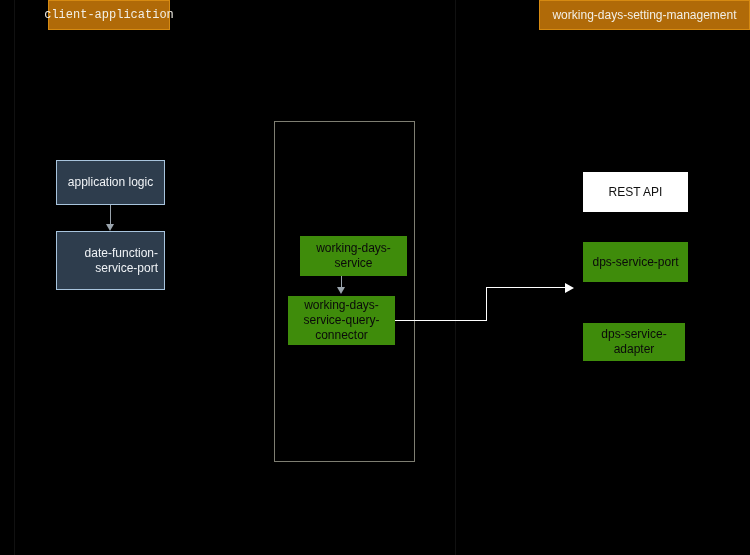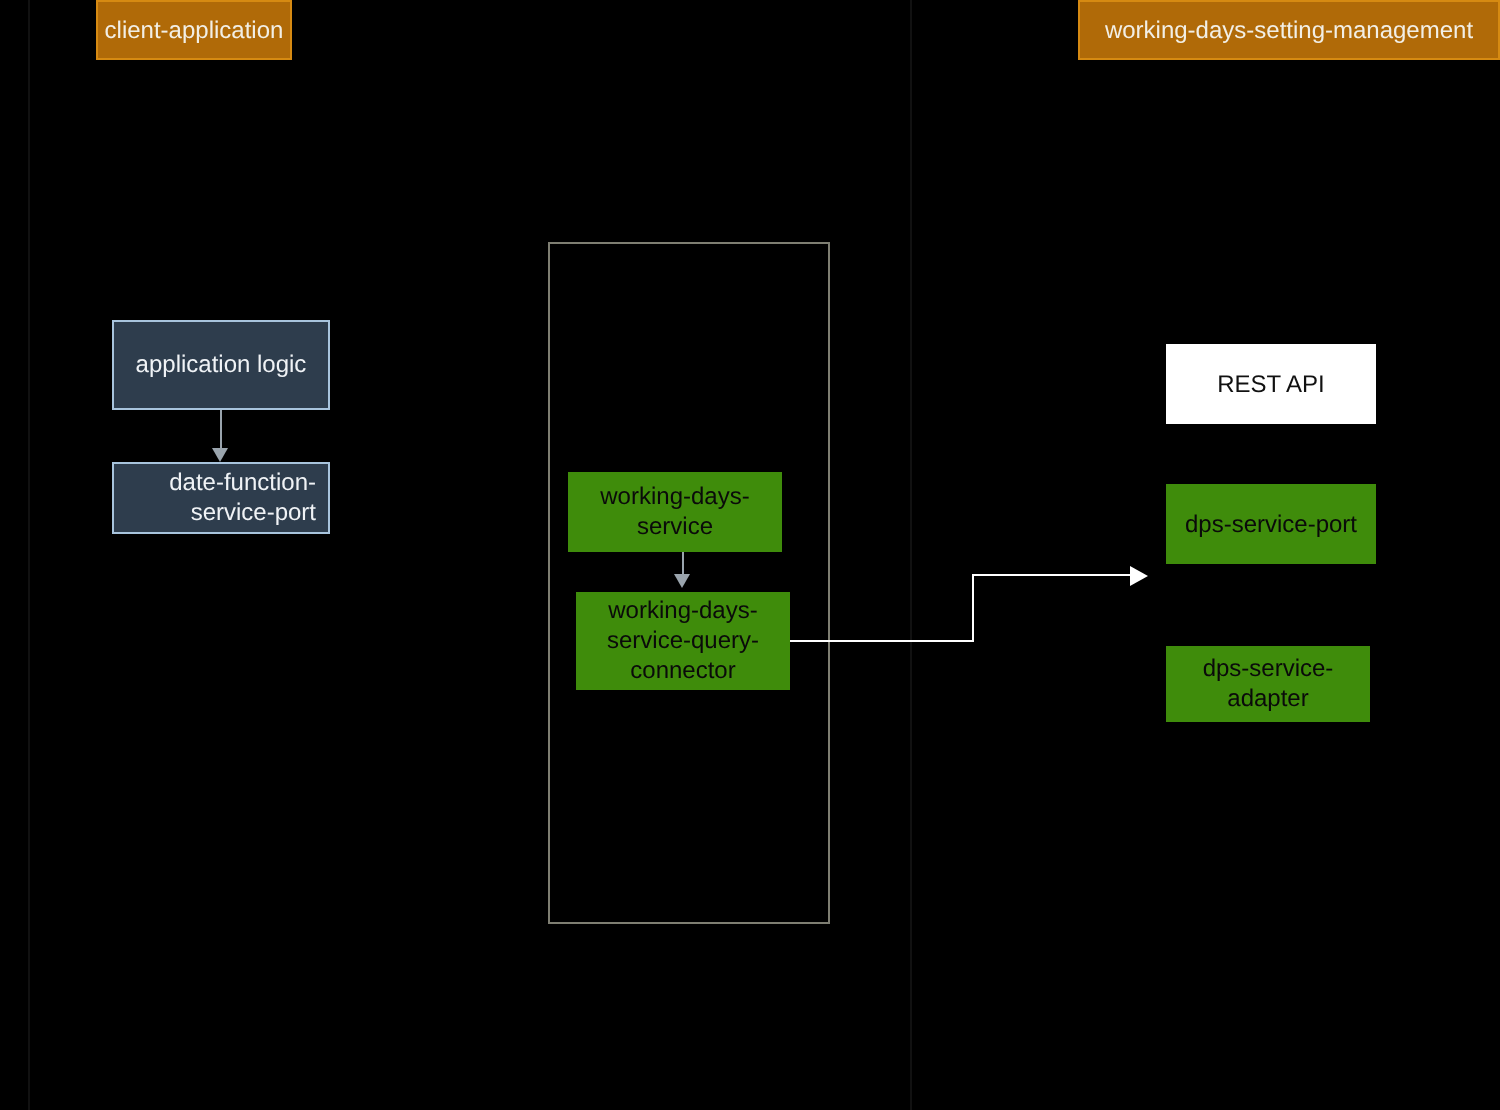--- a/index.html
+++ b/index.html
@@ -111,34 +111,34 @@
   }
 </style>
 </head>
 <body>
 
 <div class="canvas">
 
   <div class="divider" style="left:14px;"></div>
   <div class="divider" style="left:455px;"></div>
 
-  <div class="ctx-label" style="left:48px; top:0px; width:98px; height:30px;">client-application</div>
+  <div class="ctx-label" style="left:48px; top:0px; width:122px; height:30px;font-family:Liberation Mono, monospace;">client-application</div>
 
   <div class="ctx-label" style="left:539px; top:0px; width:211px; height:30px;">working-days-setting-management</div>
 
   <div class="boundary" style="left:274px; top:121px; width:141px; height:341px;"></div>
 
   <div class="node node-blue" style="left:56px; top:160px; width:109px; height:45px;">application logic</div>
 
-  <div class="node node-blue" style="left:56px; top:231px; width:109px; height:36px;">date-function-service-port</div>
+  <div class="node node-blue" style="left:56px; top:231px; width:109px; height:59px;">date-function-service-port</div>
 
   <div class="edge-faint edge-v" style="left:110px; top:205px; height:22px;"></div>
   <div class="arrowhead-down" style="left:106px; top:224px;"></div>
 
-  <div class="node node-green" style="left:284px; top:236px; width:107px; height:40px;">working-days-service</div>
+  <div class="node node-green" style="left:300px; top:236px; width:107px; height:40px;">working-days-service</div>
 
   <div class="node node-green" style="left:288px; top:296px; width:107px; height:49px;">working-days-service-query-connector</div>
 
   <div class="edge-faint edge-v" style="left:341px; top:276px; height:12px;"></div>
   <div class="arrowhead-down" style="left:337px; top:287px;"></div>
 
   <div class="node node-white" style="left:583px; top:172px; width:105px; height:40px;">REST API</div>
 
   <div class="node node-green" style="left:583px; top:242px; width:105px; height:40px;text-align:right;">dps-service-port</div>
 

